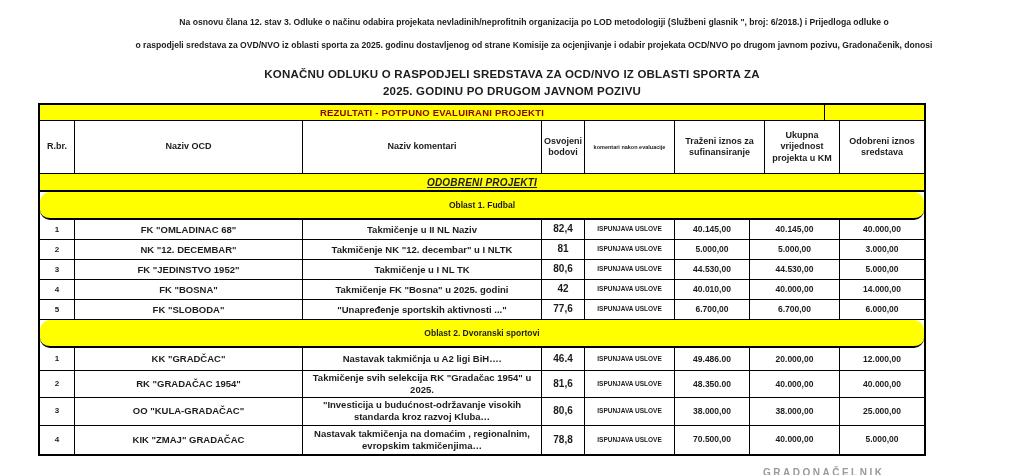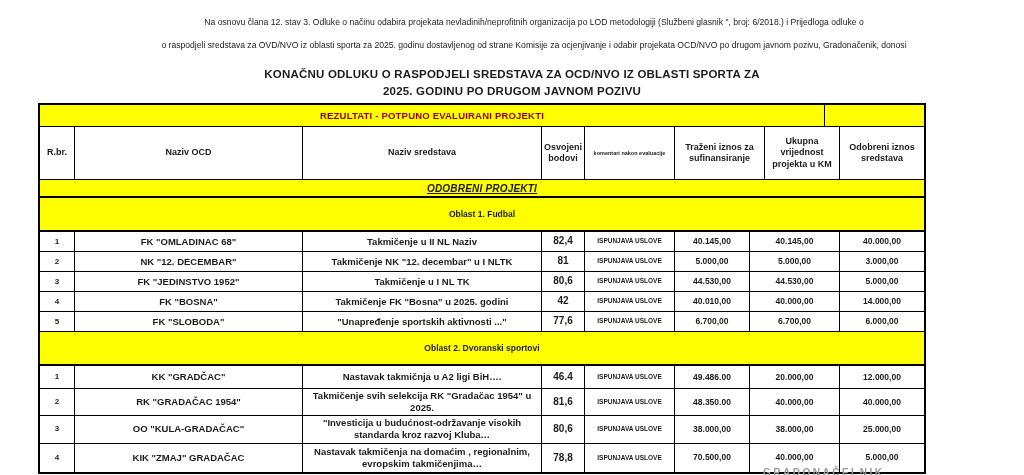--- a/index.html
+++ b/index.html
@@ -3,21 +3,21 @@
 <meta charset="utf-8">
 <style>
   *{margin:0;padding:0;box-sizing:border-box}
   html,body{width:1024px;height:475px}
   body{
     background:#ffffff;overflow:hidden;position:relative;
     font-family:"Liberation Sans",sans-serif;color:#1c1c1c;
   }
   .intro{
     position:absolute;top:11px;left:55px;width:958px;
-    text-align:center;font-size:8.6px;font-weight:normal;line-height:23px;
+    text-align:center;font-size:8.6px;font-weight:bold;line-height:23px;
   }
   .title{
     position:absolute;top:66px;left:0;width:1024px;
     text-align:center;font-size:11.5px;font-weight:bold;line-height:17px;
     letter-spacing:.2px;
   }
   .table{
     position:absolute;top:103px;left:38px;width:888px;
     border:2px solid #000;background:#fff;
   }
@@ -28,33 +28,33 @@
   }
   .cell:last-child{border-right:none}
   .c0{width:35px;font-size:8px}
   .c1{width:228px;font-size:9.5px}
   .c2{width:239px;font-size:9.5px}
   .c3{width:43px;font-size:10px}
   .c4{width:90px;font-size:6.5px}
   .c5{width:75px;font-size:8.5px}
   .c6{width:90px;font-size:8.5px}
   .c7{flex:1;font-size:8.5px}
-  .banner-row{height:22px}
+  .banner-row{height:16px}
   .banner-cell{width:785px;background:#ffff00;color:#8b0000;font-size:9.5px;letter-spacing:.2px}
   .banner-spacer{flex:1;background:#ffff00}
   .header-row{height:53px}
   .header-row .cell{font-size:9px}
   .header-row .c4{font-size:5.5px}
   .section-approved{
     height:18px;background:#ffff00;display:flex;align-items:center;justify-content:center;
     font-weight:bold;font-style:italic;font-size:10px;border-bottom:2px solid #000;letter-spacing:.2px;text-decoration:underline;
   }
   .section-oblast{
-    height:34px;background:#ffff00;display:flex;align-items:center;justify-content:center;
-    font-weight:bold;font-size:8.5px;border-bottom:2px solid #000;
+    height:28px;background:#ffff00;display:flex;align-items:center;justify-content:center;
+    font-weight:bold;font-size:8.5px;border-bottom:2px solid #000;border-radius:10px;
   }
   .rows1 .trow{min-height:20px}
   .rows2 .trow:nth-child(1){min-height:23px}
   .rows2 .trow:nth-child(2){min-height:25px}
   .rows2 .trow:nth-child(3){min-height:28px}
   .rows2 .trow:nth-child(4){min-height:28px}
   .rows2 .trow:last-child{border-bottom:none}
   .footer-sig{
     position:absolute;top:467px;left:763px;
     font-size:10px;font-weight:bold;color:#9a9a9a;letter-spacing:2.5px;white-space:nowrap;
@@ -76,21 +76,21 @@
 <div class="table">
 
   <div class="trow banner-row">
     <div class="cell banner-cell">REZULTATI - POTPUNO EVALUIRANI PROJEKTI</div>
     <div class="cell banner-spacer"></div>
   </div>
 
   <div class="trow header-row">
     <div class="cell c0">R.br.</div>
     <div class="cell c1">Naziv OCD</div>
-    <div class="cell c2">Naziv sredstava</div>
+    <div class="cell c2">Naziv komentari</div>
     <div class="cell c3">Osvojeni bodovi</div>
     <div class="cell c4">komentari nakon evaluacije</div>
     <div class="cell c6">Traženi iznos za sufinansiranje</div>
     <div class="cell c5">Ukupna vrijednost projekta u KM</div>
     <div class="cell c7">Odobreni  iznos sredstava</div>
   </div>
 
   <div class="section-approved">ODOBRENI PROJEKTI</div>
 
   <div class="section-oblast">Oblast 1. Fudbal</div>

